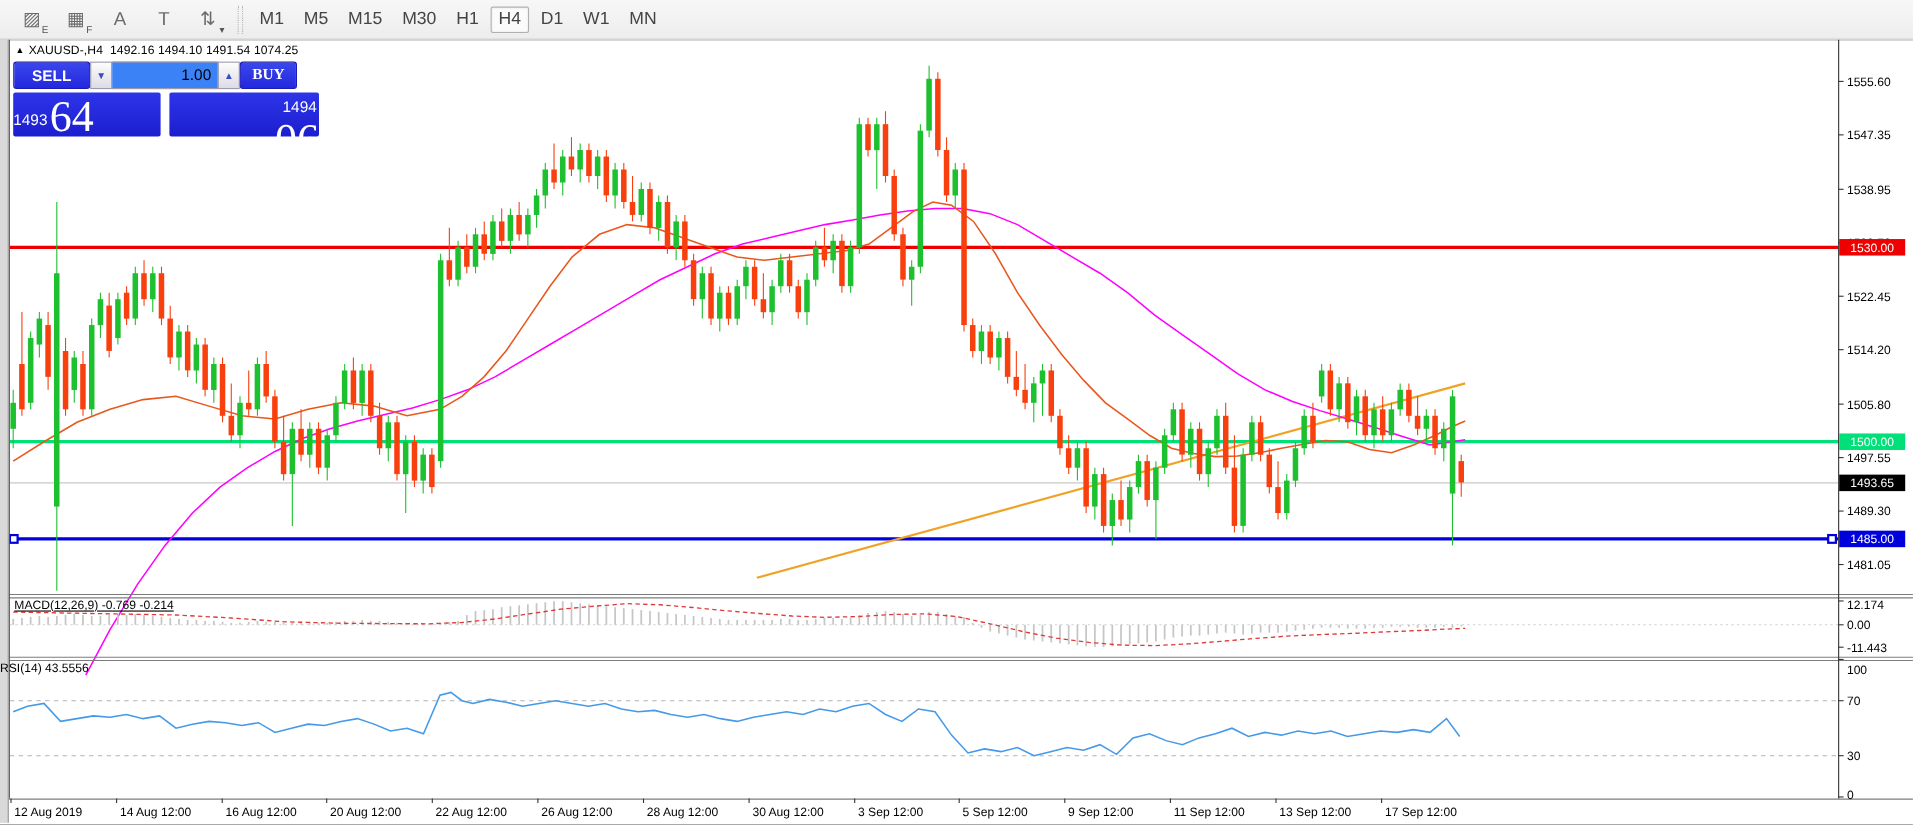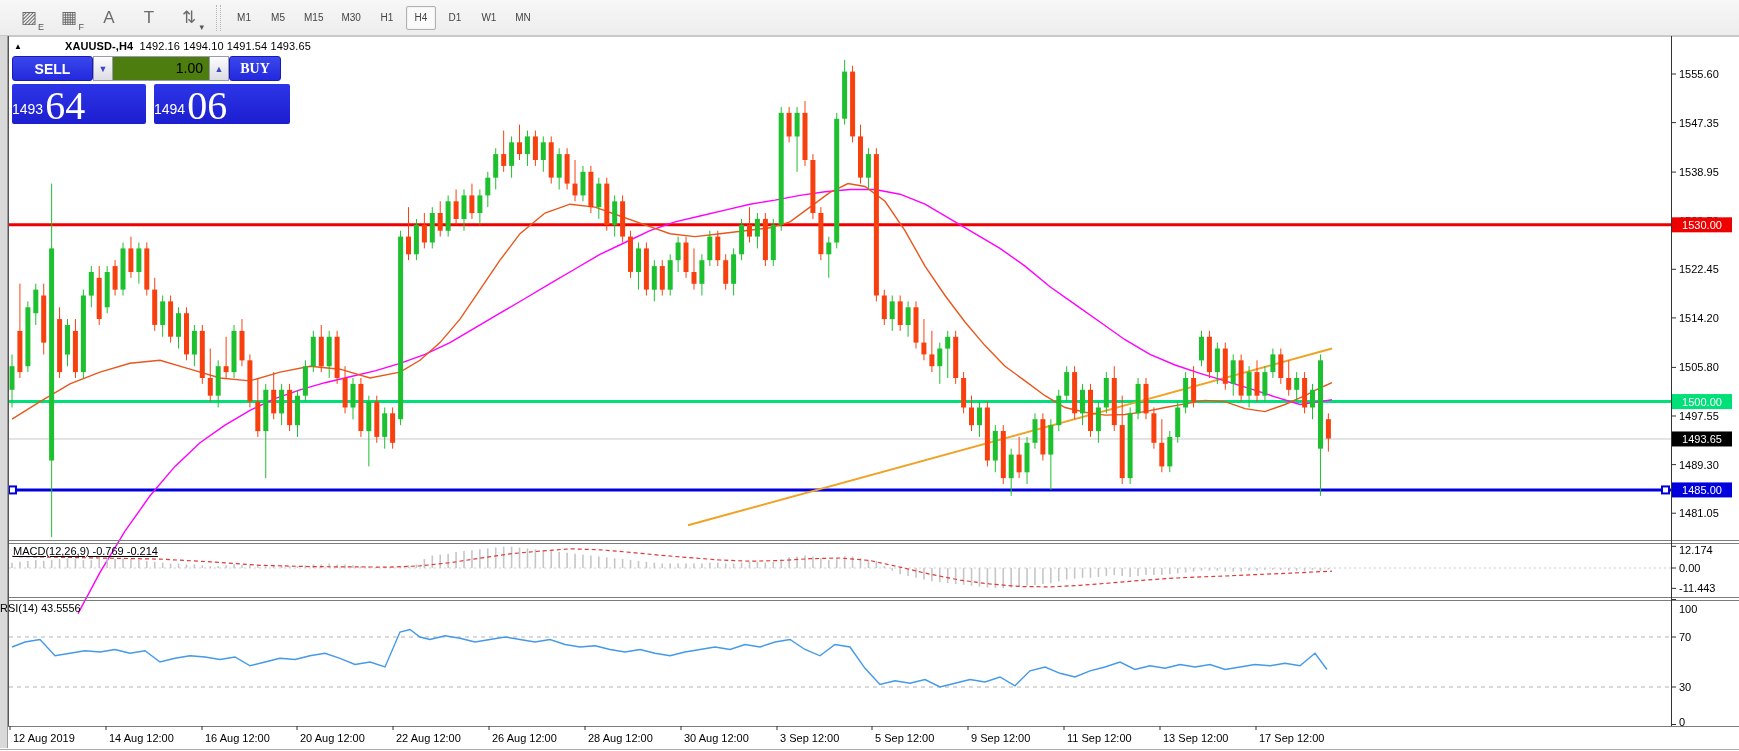--- a/index.html
+++ b/index.html
@@ -10,55 +10,55 @@
   
   #toolbar { position:absolute; left:0; top:0; width:1739px; height:36px;
     background:linear-gradient(#f7f7f7,#ededed); border-bottom:1px solid #c9c9c9;
     display:flex; align-items:center; }
   .tb-icons { display:flex; align-items:center; gap:10px; padding-left:14px; }
   .tb-icon { position:relative; width:30px; height:24px; color:#6b6b6b; font-size:17px;
     display:flex; align-items:center; justify-content:center; cursor:default; }
   .tb-icon .sub { position:absolute; right:0px; bottom:-2px; font-size:9px; color:#555; }
   .tb-sep { width:5px; height:26px; margin:0 8px 0 12px;
     border-left:1px dotted #b5b5b5; border-right:1px dotted #b5b5b5; }
-  .tf-btn { min-width:30px; height:24px; padding:0 6px; margin-right:4px; font-size:10px;
+  .tf-btn { min-width:30px; height:24px; padding:0 6px; margin-right:4px; font-size:16px;
     color:#444; display:flex; align-items:center; justify-content:center;
     border:1px solid transparent; border-radius:2px; }
   .tf-btn.active { background:#fbfbfb; border:1px solid #b0b0b0; box-shadow:inset 0 0 2px #ddd;text-align:center; }
 
   
   #left-strip { position:absolute; left:0; top:36px; width:8px; height:712px;
     background:#d9d9d9; border-right:1px solid #9a9a9a; }
 
   
   #chart-svg { position:absolute; left:0; top:0; width:1739px; height:751px; }
 
   
   #chart-title { position:absolute; left:14px; top:40px; font-size:11px; color:#000;
     letter-spacing:0.1px; white-space:nowrap; }
   #chart-title .tri { font-size:8px; vertical-align:1px; margin-right:4px; }
-  #chart-title b { font-weight:700;margin-left:39px; }
+  #chart-title b { font-weight:400; }
 
   
   #oneclick { position:absolute; left:12px; top:56px; width:278px; }
   .oc-row1 { display:flex; height:25px; }
-  .oc-btn { width:81px; background:linear-gradient(#3a47ec,#2328dd); color:#fff;
+  .oc-btn { width:70px; background:linear-gradient(#3a47ec,#2328dd); color:#fff;
     font-size:14px; font-weight:700; display:flex; align-items:center; justify-content:center;
     border:1px solid #1a1ab8; border-radius:3px; }
   .oc-btn.buy { width:52px;font-family:Liberation Serif, serif; }
   .oc-spin { width:20px; background:linear-gradient(#fdfdfd,#dcdce4); border:1px solid #9a9ab0;
     color:#3c49c8; font-size:9px; display:flex; align-items:center; justify-content:center; }
-  .oc-lot { width:96px; background:#4d7c0f; border-top:1px solid #9a9ab0; border-bottom:1px solid #9a9ab0;
+  .oc-lot { width:96px; background:#3b82f6; border-top:1px solid #9a9ab0; border-bottom:1px solid #9a9ab0;
     font-size:14px; color:#000; text-align:right; padding:0 6px; line-height:23px; }
   .oc-row2 { display:flex; margin-top:3px; }
   .oc-quote { height:40px; background:linear-gradient(#2d35e8,#1c1ecf); color:#fff;
     border-radius:2px; display:flex; align-items:flex-end; justify-content:flex-start;
     padding-bottom:2px; }
   .oc-quote.sell { width:134px; margin-right:8px; }
-  .oc-quote.buy  { width:136px; }
+  .oc-quote.buy  { width:136px;flex-direction:column; }
   .oc-quote .small { font-size:14px; line-height:26px; margin-right:2px; }
   .oc-quote .big { font-size:40px; line-height:33px; font-weight:400;font-family:Liberation Serif, serif; }
 
   .ind-label { position:absolute; font-size:11px; color:#000; white-space:nowrap; }
 </style>
 </head>
 <body>
 
 <div id="app">
 
@@ -678,21 +678,21 @@
         <div class="tf-btn">D1</div>
         <div class="tf-btn">W1</div>
         <div class="tf-btn">MN</div>
       </div>
   </div>
 
   <div id="left-strip"></div>
 
   <div id="chart-title">
     <span class="tri">▲</span><b>XAUUSD-,H4</b>&nbsp;
-    <span>1492.16 1494.10 1491.54 1493.65</span>
+    <span>1492.16 1494.10 1491.54 1074.25</span>
   </div>
 
   <div id="oneclick">
     <div class="oc-row1">
       <div class="oc-btn">SELL</div>
       <div class="oc-spin">▼</div>
       <div class="oc-lot">1.00</div>
       <div class="oc-spin">▲</div>
       <div class="oc-btn buy">BUY</div>
     </div>

